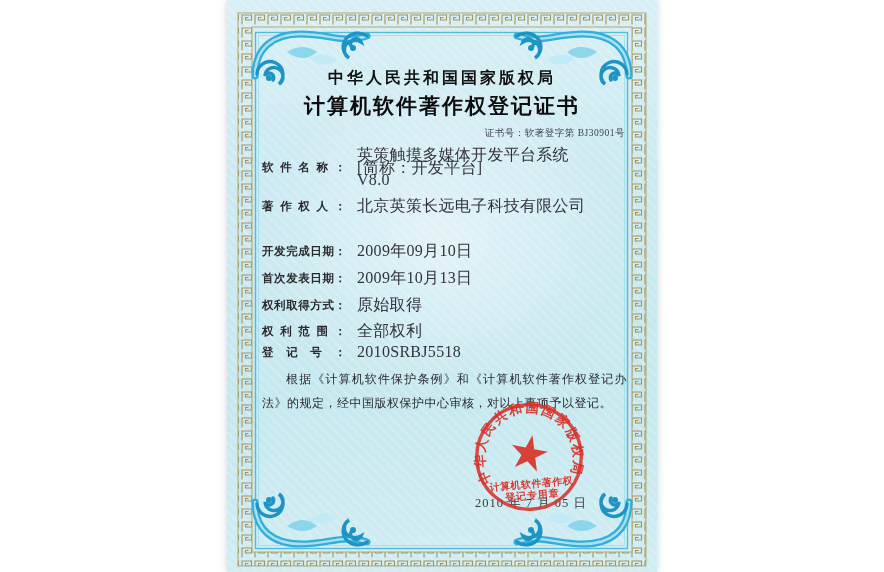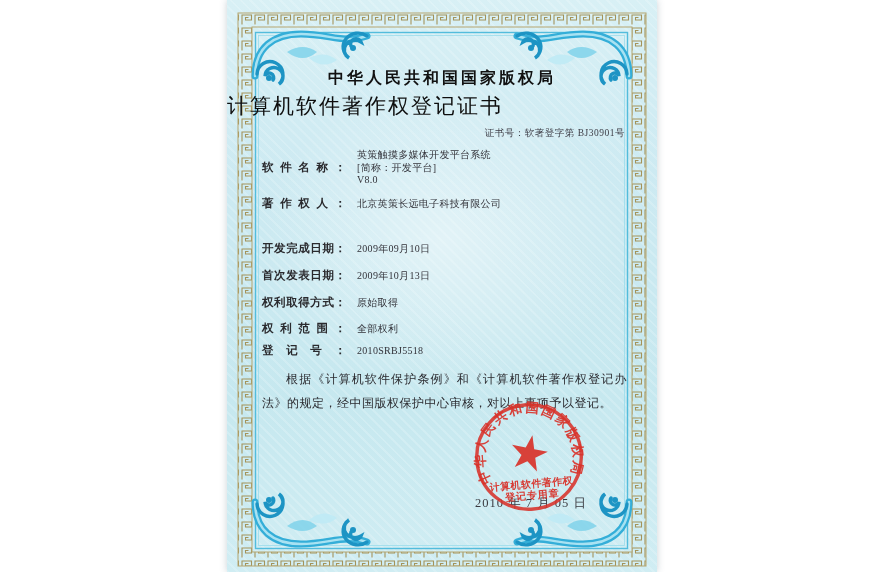--- a/index.html
+++ b/index.html
@@ -18,34 +18,34 @@
   }
   .frame-svg { position:absolute; left:0; top:0; }
 
   
   .content { position:absolute; inset:0; color:#222; }
   .authority {
     position:absolute; top:68px; left:0; right:0; text-align:center;
     font-size:16px; font-weight:bold; letter-spacing:3px; color:#111;
   }
   .cert-title {
-    position:absolute; top:92px; left:0; right:0; text-align:left;
-    font-size:21px; font-weight:normal; letter-spacing:2px; color:#0d0d0d;
+    position:absolute; top:92px; left:0; right:0; text-align:center;
+    font-size:21px; font-weight:bold; letter-spacing:2px; color:#0d0d0d;
   }
   .cert-no {
     position:absolute; top:127px; left:12px; right:32px; text-align:right;
     font-size:9.5px; color:#3d3d46; letter-spacing:.5px;
   }
   .row { position:absolute; left:35px; right:28px; display:flex; align-items:center; }
   .row .lbl {
     display:inline-block; width:84px; flex:0 0 84px;
     font-size:11.5px; font-weight:600; color:#2a2a2e;
     text-align:justify; text-align-last:justify;
   }
-  .row .val { margin-left:11px; font-size:10px; color:#33333a; letter-spacing:.3px; }
+  .row .val { margin-left:11px; font-size:16px; color:#33333a; letter-spacing:.3px; }
   .val-lines { line-height:12.5px; font-size:11px; }
   .statement {
     position:absolute; left:35px; right:30px; top:368px;
     font-size:12px; line-height:23.5px; color:#2b2b30;
     text-align:justify; text-indent:2em; letter-spacing:.5px;
   }
   .seal-date {
     position:absolute; left:248px; top:495px;
     font-size:12.5px; letter-spacing:1px; color:#3a3a40;
     font-family:"Liberation Serif","DejaVu Serif",serif;

